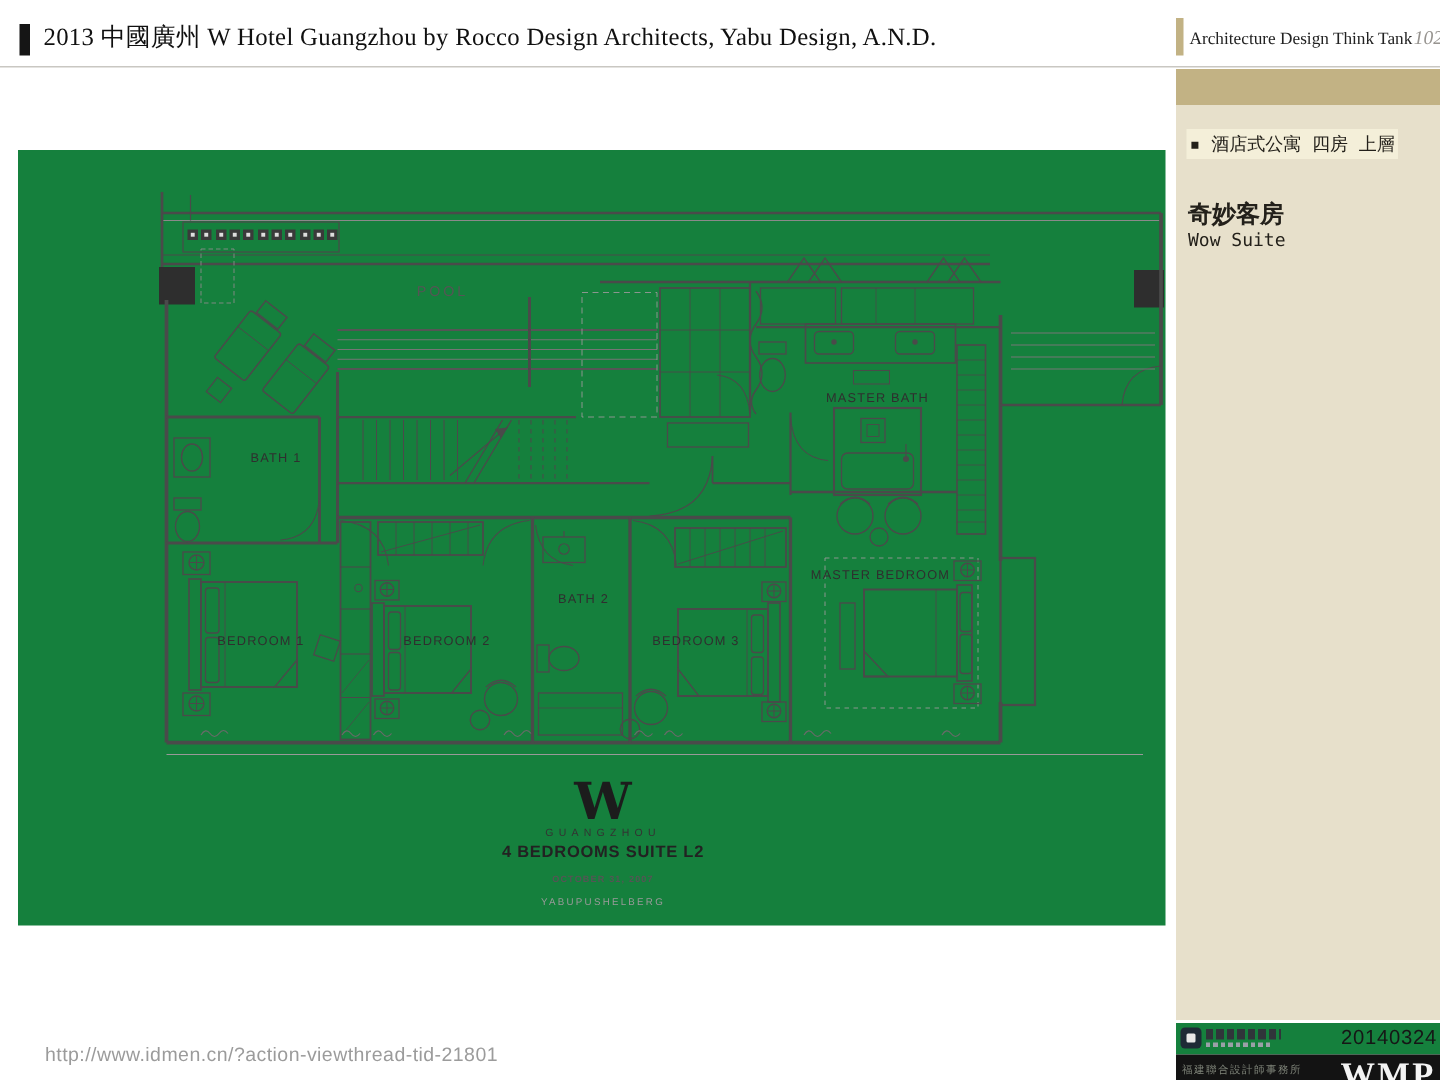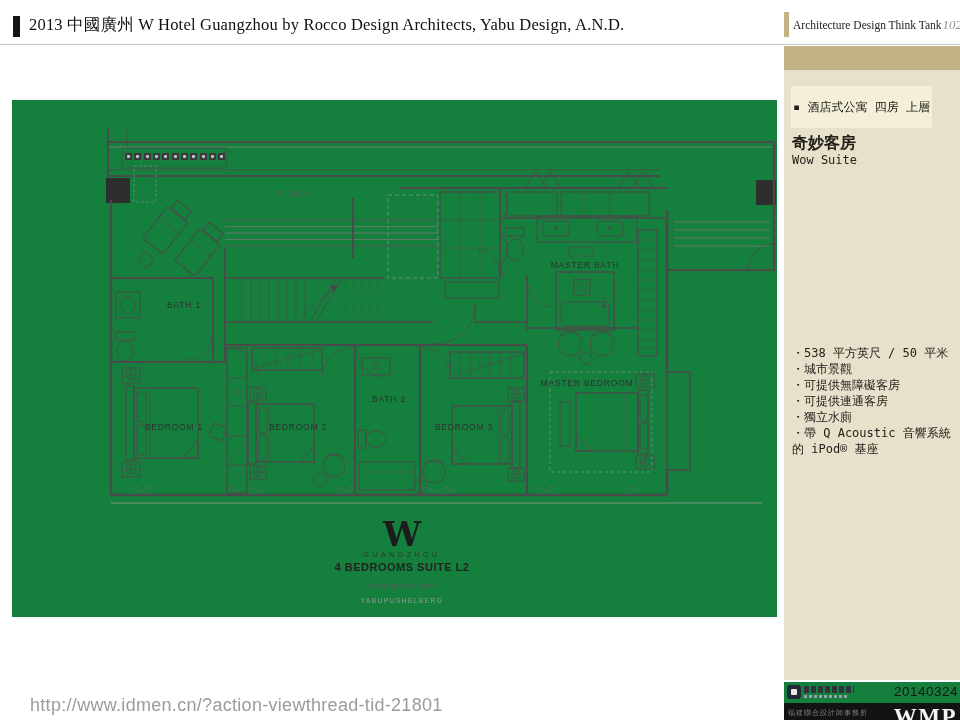--- a/index.html
+++ b/index.html
@@ -21,28 +21,28 @@
   .page-num{font-style:italic;color:#979490;font-size:13px;margin-left:1px}
   .divider{position:absolute;left:0;top:44px;width:960px;height:1px;background:#c9c7c2}
 
   
   .plan-area{position:absolute;left:12px;top:100px;width:765px;height:517px;background:#15803d}
 
   
   .sidebar{position:absolute;left:784px;top:46px;width:176px;height:634px;background:#e7e0cb}
   .sidebar-band{position:absolute;left:0;top:0;width:176px;height:24px;background:#c2b284}
   .sidebar .txt{font-family:"DejaVu Sans Mono","DejaVu Sans",monospace;color:#23201a}
-  .tag-line{position:absolute;left:7px;top:40px;background:#f4efd9;font-size:12px;line-height:18px;padding:12px 2px;max-width:162px}
+  .tag-line{position:absolute;left:7px;top:40px;background:#f4efd9;font-size:12px;line-height:18px;padding:1px 2px;max-width:162px}
   .suite-title-zh{position:absolute;left:8px;top:87px;margin:0;font-size:16px;font-weight:bold}
   .suite-title-en{position:absolute;left:8px;top:107px;font-size:12px}
   .suite-desc{position:absolute;left:8px;top:136px;width:161px;margin:0;font-size:12px;line-height:16px;word-break:break-all}
   .feature-list{position:absolute;left:8px;top:299px;width:163px;margin:0;padding:0;list-style:none;font-size:12px;line-height:16px}
 
   
-  .footer-url{position:absolute;left:30px;top:695px;font-size:18px;color:#9b9b9b;letter-spacing:.3px}
+  .footer-url{position:absolute;left:30px;top:695px;font-size:13px;color:#9b9b9b;letter-spacing:.3px}
   .stamp-strip{position:absolute;left:784px;top:682px;width:176px;height:21px;background:#15803d}
   .partner-logo{position:absolute;left:3px;top:3px;width:70px;height:15px}
   .plogo-box{position:absolute;left:0;top:0;width:14px;height:14px;background:#1e2a36;border-radius:3px}
   .plogo-box i{position:absolute;left:4px;top:4px;width:6px;height:6px;background:#e8e8e8;border-radius:1px}
   .plogo-row1{position:absolute;left:17px;top:1px;width:50px;height:7px;
     background:repeating-linear-gradient(90deg,#30343a 0 5px,rgba(0,0,0,0) 5px 7px)}
   .plogo-row2{position:absolute;left:17px;top:10px;width:44px;height:3px;
     background:repeating-linear-gradient(90deg,#9aa0a8 0 3px,rgba(0,0,0,0) 3px 5px)}
   .date-stamp{position:absolute;right:2px;top:2px;font-size:13.5px;color:#161616;letter-spacing:.5px}
   .black-bar{position:absolute;left:784px;top:703px;width:176px;height:17px;background:#131313;overflow:hidden}
@@ -395,28 +395,20 @@
     <text x="390" y="503" font-family="Liberation Sans, sans-serif" font-size="6.5" letter-spacing="1.5" fill="#9a9a9a">YABUPUSHELBERG</text>
   </g>
 </svg>
 </div>
 
 <aside class="sidebar">
   <div class="sidebar-band"></div>
   <div class="tag-line txt">▪ 酒店式公寓 四房 上層</div>
   <h2 class="suite-title-zh txt">奇妙客房</h2>
   <div class="suite-title-en txt">Wow Suite</div>
-  <ul class="feature-list txt">
-    <li>・538 平方英尺 / 50 平米</li>
-    <li>・城市景觀</li>
-    <li>・可提供無障礙客房</li>
-    <li>・可提供連通客房</li>
-    <li>・獨立水廁</li>
-    <li>・帶 Q Acoustic 音響系統的 iPod® 基座</li>
-  </ul>
 </aside>
 
 <div class="footer-url">http://www.idmen.cn/?action-viewthread-tid-21801</div>
 
 <div class="stamp-strip">
   <span class="partner-logo">
     <span class="plogo-box">
         <i></i>
       </span>
     <span class="plogo-row1"></span>

